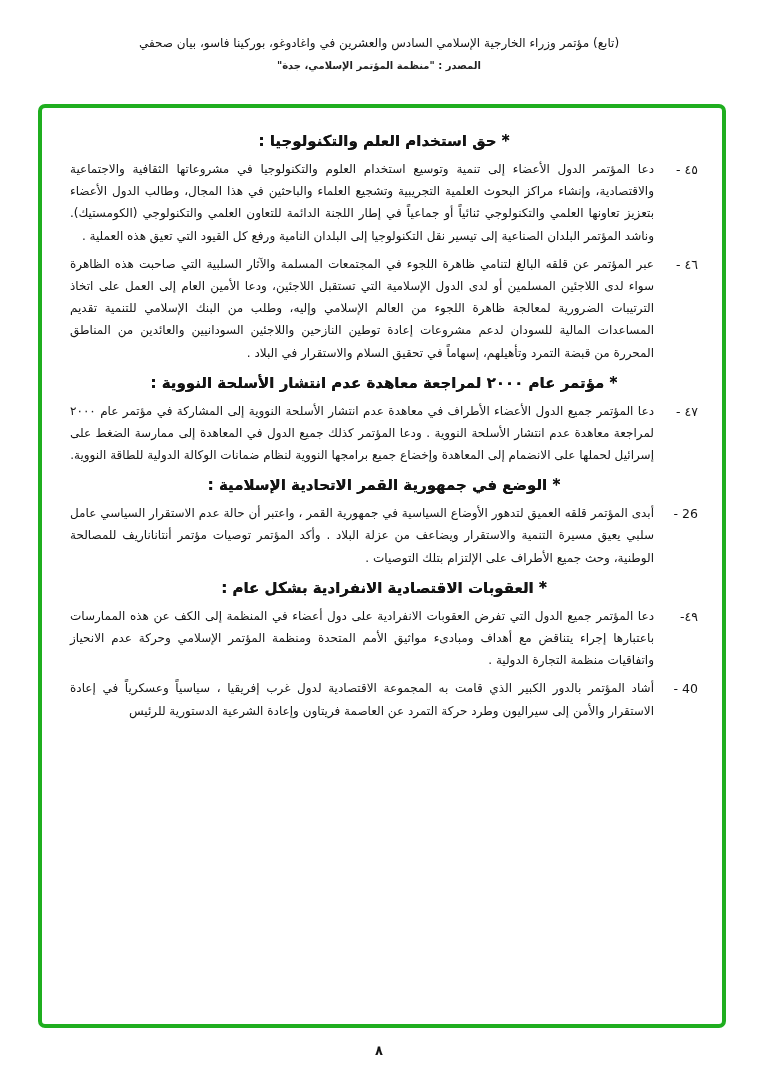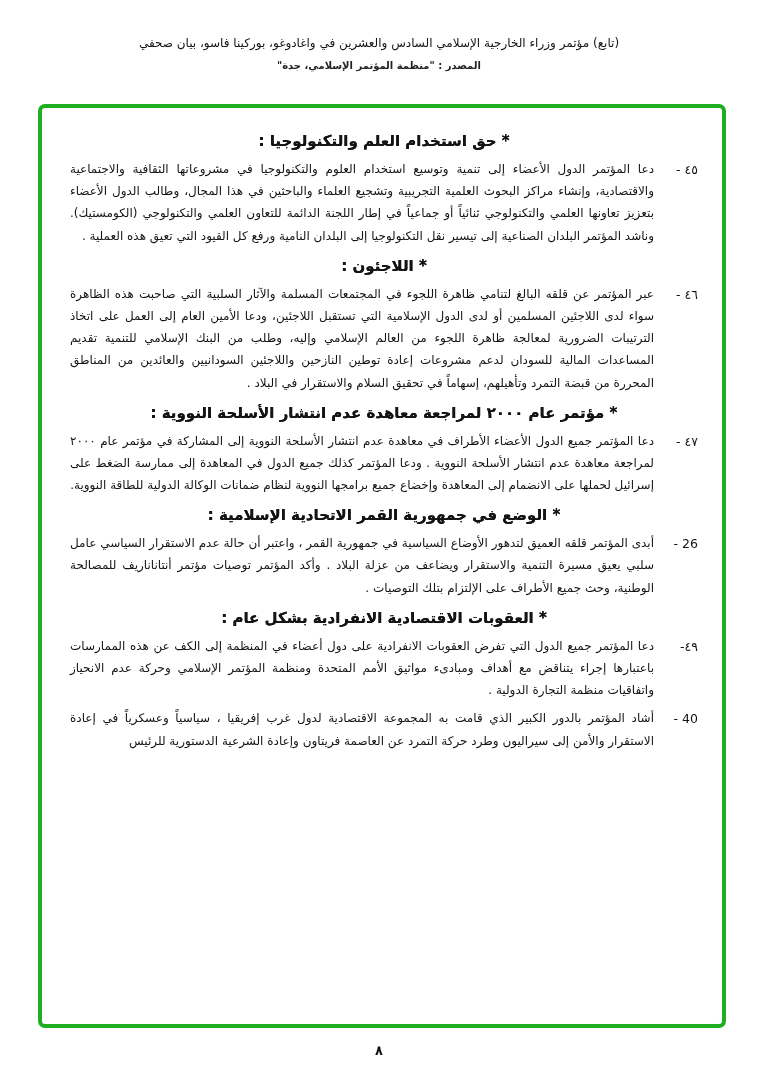--- a/index.html
+++ b/index.html
@@ -96,21 +96,20 @@
 
   <div class="sec">
     <div class="sec-heading">* حق استخدام العلم والتكنولوجيا :</div>
     <div class="item">
       <div class="item-num">٤٥ -</div>
       <div class="item-text">دعا المؤتمر الدول الأعضاء إلى تنمية وتوسيع استخدام العلوم والتكنولوجيا في مشروعاتها الثقافية والاجتماعية والاقتصادية، وإنشاء مراكز البحوث العلمية التجريبية وتشجيع العلماء والباحثين في هذا المجال، وطالب الدول الأعضاء بتعزيز تعاونها العلمي والتكنولوجي ثنائياً أو جماعياً في إطار اللجنة الدائمة للتعاون العلمي والتكنولوجي (الكومستيك). وناشد المؤتمر البلدان الصناعية إلى تيسير نقل التكنولوجيا إلى البلدان النامية ورفع كل القيود التي تعيق هذه العملية .</div>
     </div>
   </div>
 
   <div class="sec">
-    <div class="sec-heading">* اللاجئون :</div>
     <div class="item">
       <div class="item-num">٤٦ -</div>
       <div class="item-text">عبر المؤتمر عن قلقه البالغ لتنامي ظاهرة اللجوء في المجتمعات المسلمة والآثار السلبية التي صاحبت هذه الظاهرة سواء لدى اللاجئين المسلمين أو لدى الدول الإسلامية التي تستقبل اللاجئين، ودعا الأمين العام إلى العمل على اتخاذ الترتيبات الضرورية لمعالجة ظاهرة اللجوء من العالم الإسلامي وإليه، وطلب من البنك الإسلامي للتنمية تقديم المساعدات المالية للسودان لدعم مشروعات إعادة توطين النازحين واللاجئين السودانيين والعائدين من المناطق المحررة من قبضة التمرد وتأهيلهم، إسهاماً في تحقيق السلام والاستقرار في البلاد .</div>
     </div>
   </div>
 
   <div class="sec">
     <div class="sec-heading">* مؤتمر عام ٢٠٠٠ لمراجعة معاهدة عدم انتشار الأسلحة النووية :</div>
     <div class="item">
       <div class="item-num">٤٧ -</div>

